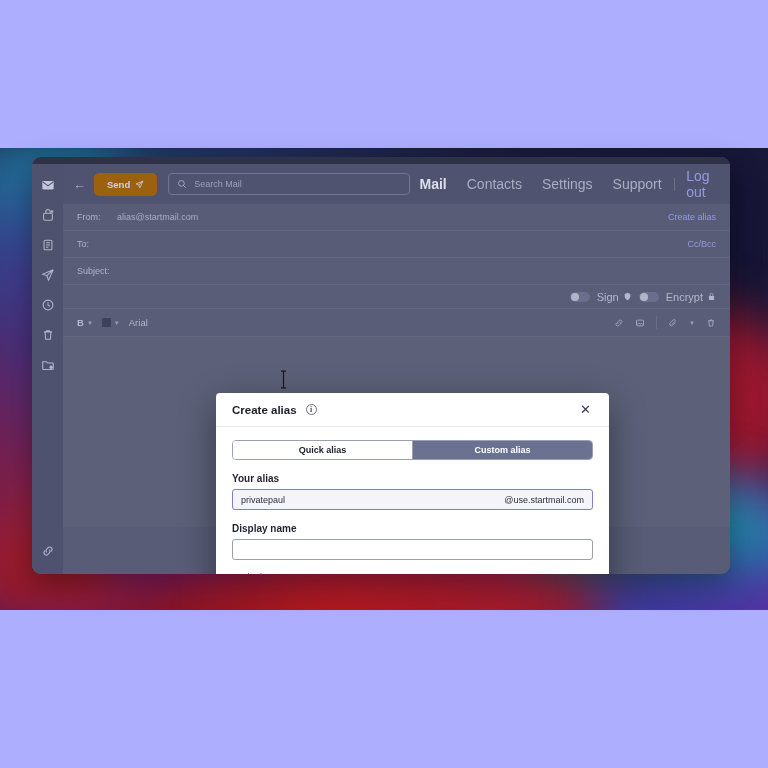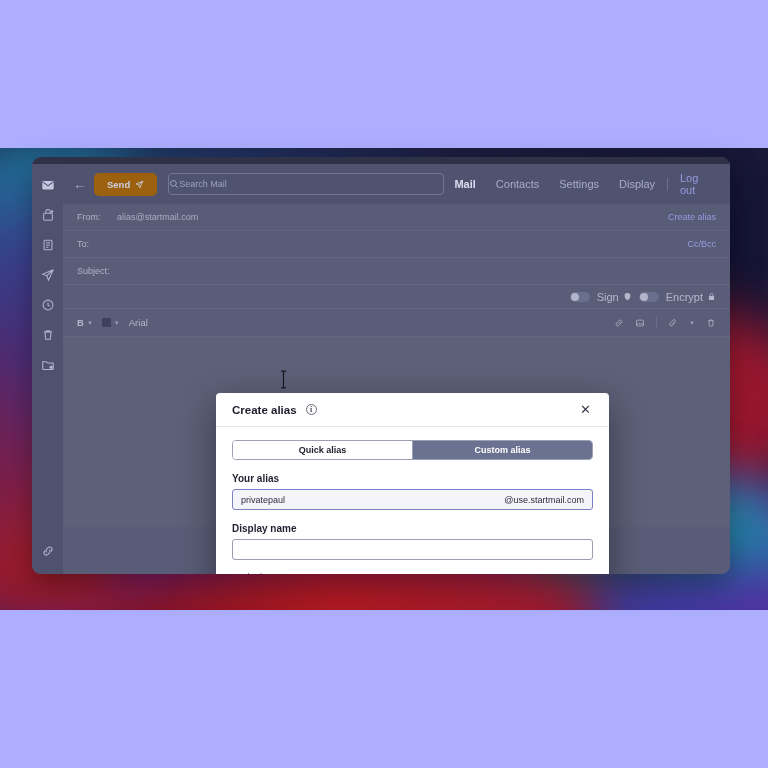--- a/index.html
+++ b/index.html
@@ -129,28 +129,28 @@
     display: flex; align-items: center; gap: 5px;
     font-weight: 600;
   }
   #send-btn svg { width: 9px; height: 9px; }
   #searchbox {
     margin-left: 11px;
     width: 283px; height: 22px;
     border: 1px solid #757992;
     border-radius: 4px;
     display: flex; align-items: center;
-    padding: 0 0; 
+    padding: 0 8px; gap: 7px;
   }
   #searchbox svg { width: 10px; height: 10px; color: #aab0c8; flex: none; }
   #search-placeholder { font-size: 9px; color: #a2a7c0; }
   #topnav {
     margin-left: auto;
     display: flex; align-items: center; gap: 0;
-    font-size: 11px;
+    font-size: 14px;
   }
   .topnav-item { color: #b0b4cc; padding: 0 10px; }
   .topnav-item.active { color: #e6e8f5; font-weight: 600; }
   .topnav-item.link { color: #9aa0e8; }
   #topnav-sep { width: 1px; height: 13px; background: #6e7290; margin: 0 2px; }
 
   
   .crow {
     height: 26px;
     border-bottom: 1px solid #636781;
@@ -392,21 +392,21 @@
               <circle cx="7" cy="7" r="4.6"></circle>
                 <path d="M10.4 10.4L14 14"></path>
             </svg>
             <span id="search-placeholder">Search Mail</span>
           </div>
 
           <div id="topnav">
             <div class="topnav-item active">Mail</div>
             <div class="topnav-item">Contacts</div>
             <div class="topnav-item">Settings</div>
-            <div class="topnav-item">Display</div>
+            <div class="topnav-item">Support</div>
             <div id="topnav-sep"></div>
             <div class="topnav-item link">Log out</div>
           </div>
         </div>
 
         <div class="crow" id="row-from">
           <span class="crow-label">From:</span>
           <span class="crow-val">alias@startmail.com</span>
           <span class="crow-right">Create alias</span>
         </div>

